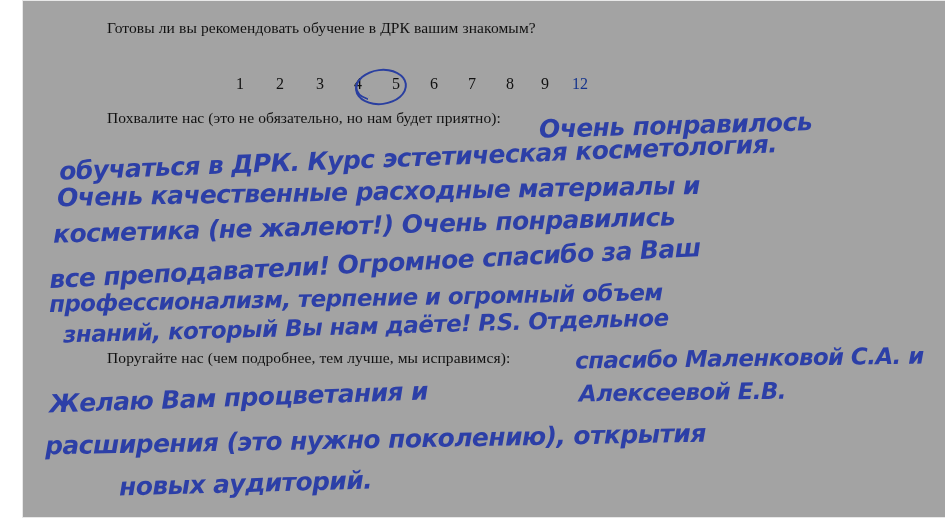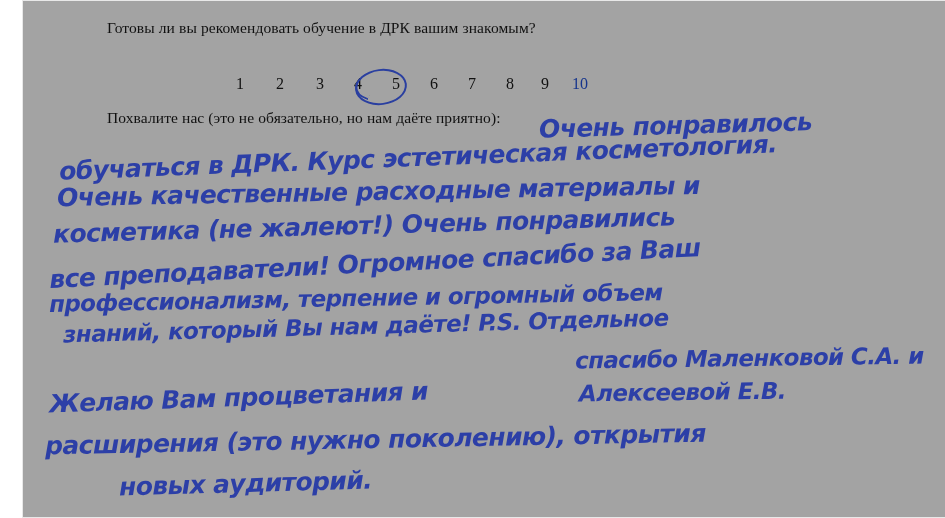--- a/index.html
+++ b/index.html
@@ -122,27 +122,28 @@
   <div class="scale">
     <div class="num" style="left:0px">1</div>
     <div class="num" style="left:40px">2</div>
     <div class="num" style="left:80px">3</div>
     <div class="num" style="left:118px">4</div>
     <div class="num" style="left:156px">5</div>
     <div class="num" style="left:194px">6</div>
     <div class="num" style="left:232px">7</div>
     <div class="num" style="left:270px">8</div>
     <div class="num" style="left:305px">9</div>
-    <div class="num circled" style="left:340px">10</div>
+    <div class="num circled" style="left:340px">12</div>
   </div>
   <div class="ellipse-mark"></div>
   <div class="ellipse-tail"></div>
 
-  <div class="printed" id="q2-label">Похвалите нас (это не обязательно, но нам даёте приятно):</div>
+  <div class="printed" id="q2-label">Похвалите нас (это не обязательно, но нам будет приятно):</div>
 
+  <div class="printed" id="q3-label">Поругайте нас (чем подробнее, тем лучше, мы исправимся):</div>
 
   <div class="handwriting">
 
     <div class="hw hw-lg rot-2" style="left:516px; top:110px;">Очень понравилось</div>
 
     <div class="hw hw-lg rot-1" style="left:36px; top:142px;">обучаться в ДРК. Курс эстетическая косметология.</div>
 
     <div class="hw hw-lg rot-3" style="left:34px; top:176px;">Очень качественные расходные материалы и</div>
 
     <div class="hw hw-lg rot-2" style="left:30px; top:210px;">косметика (не жалеют!) Очень понравились</div>

